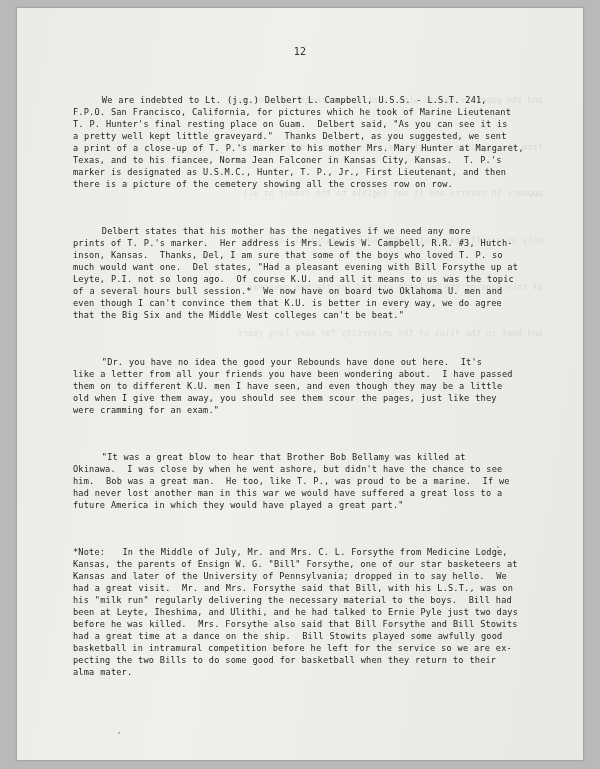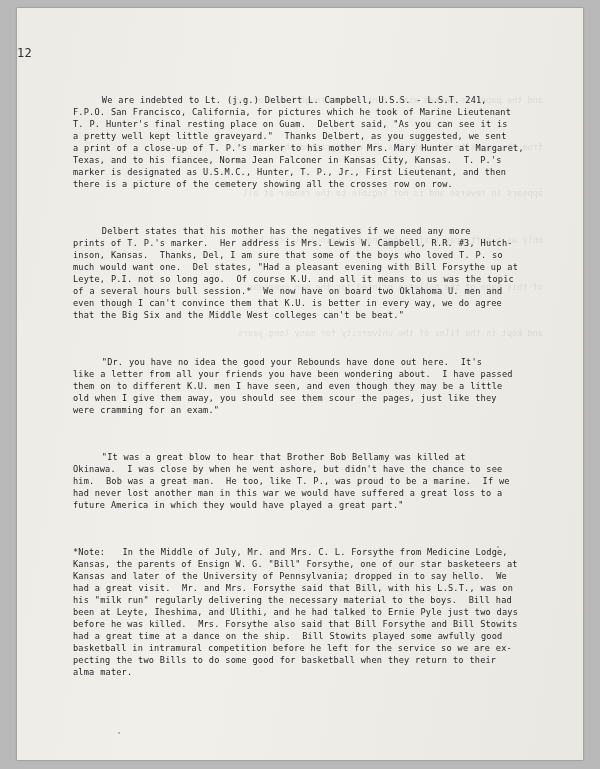--- a/index.html
+++ b/index.html
@@ -26,21 +26,22 @@
     position: absolute;
     left: 0; top: 0; right: 0; bottom: 0;
     background:
       linear-gradient(100deg, rgba(0,0,0,0.02) 0%, rgba(255,255,255,0.03) 40%, rgba(0,0,0,0.03) 100%);
   }
   .page-number {
     position: absolute;
     top: 38px;
     left: 0;
     width: 100%;
-    font-size: 12px;
+    text-align: center;
+    font-size: 10px;
     color: #2e2e2e;
     letter-spacing: 0.3px;
   }
   .body-text {
     position: absolute;
     left: 56px;
     top: 62px;
     width: 460px;
     font-size: 8.6px;
     line-height: 12.05px;

